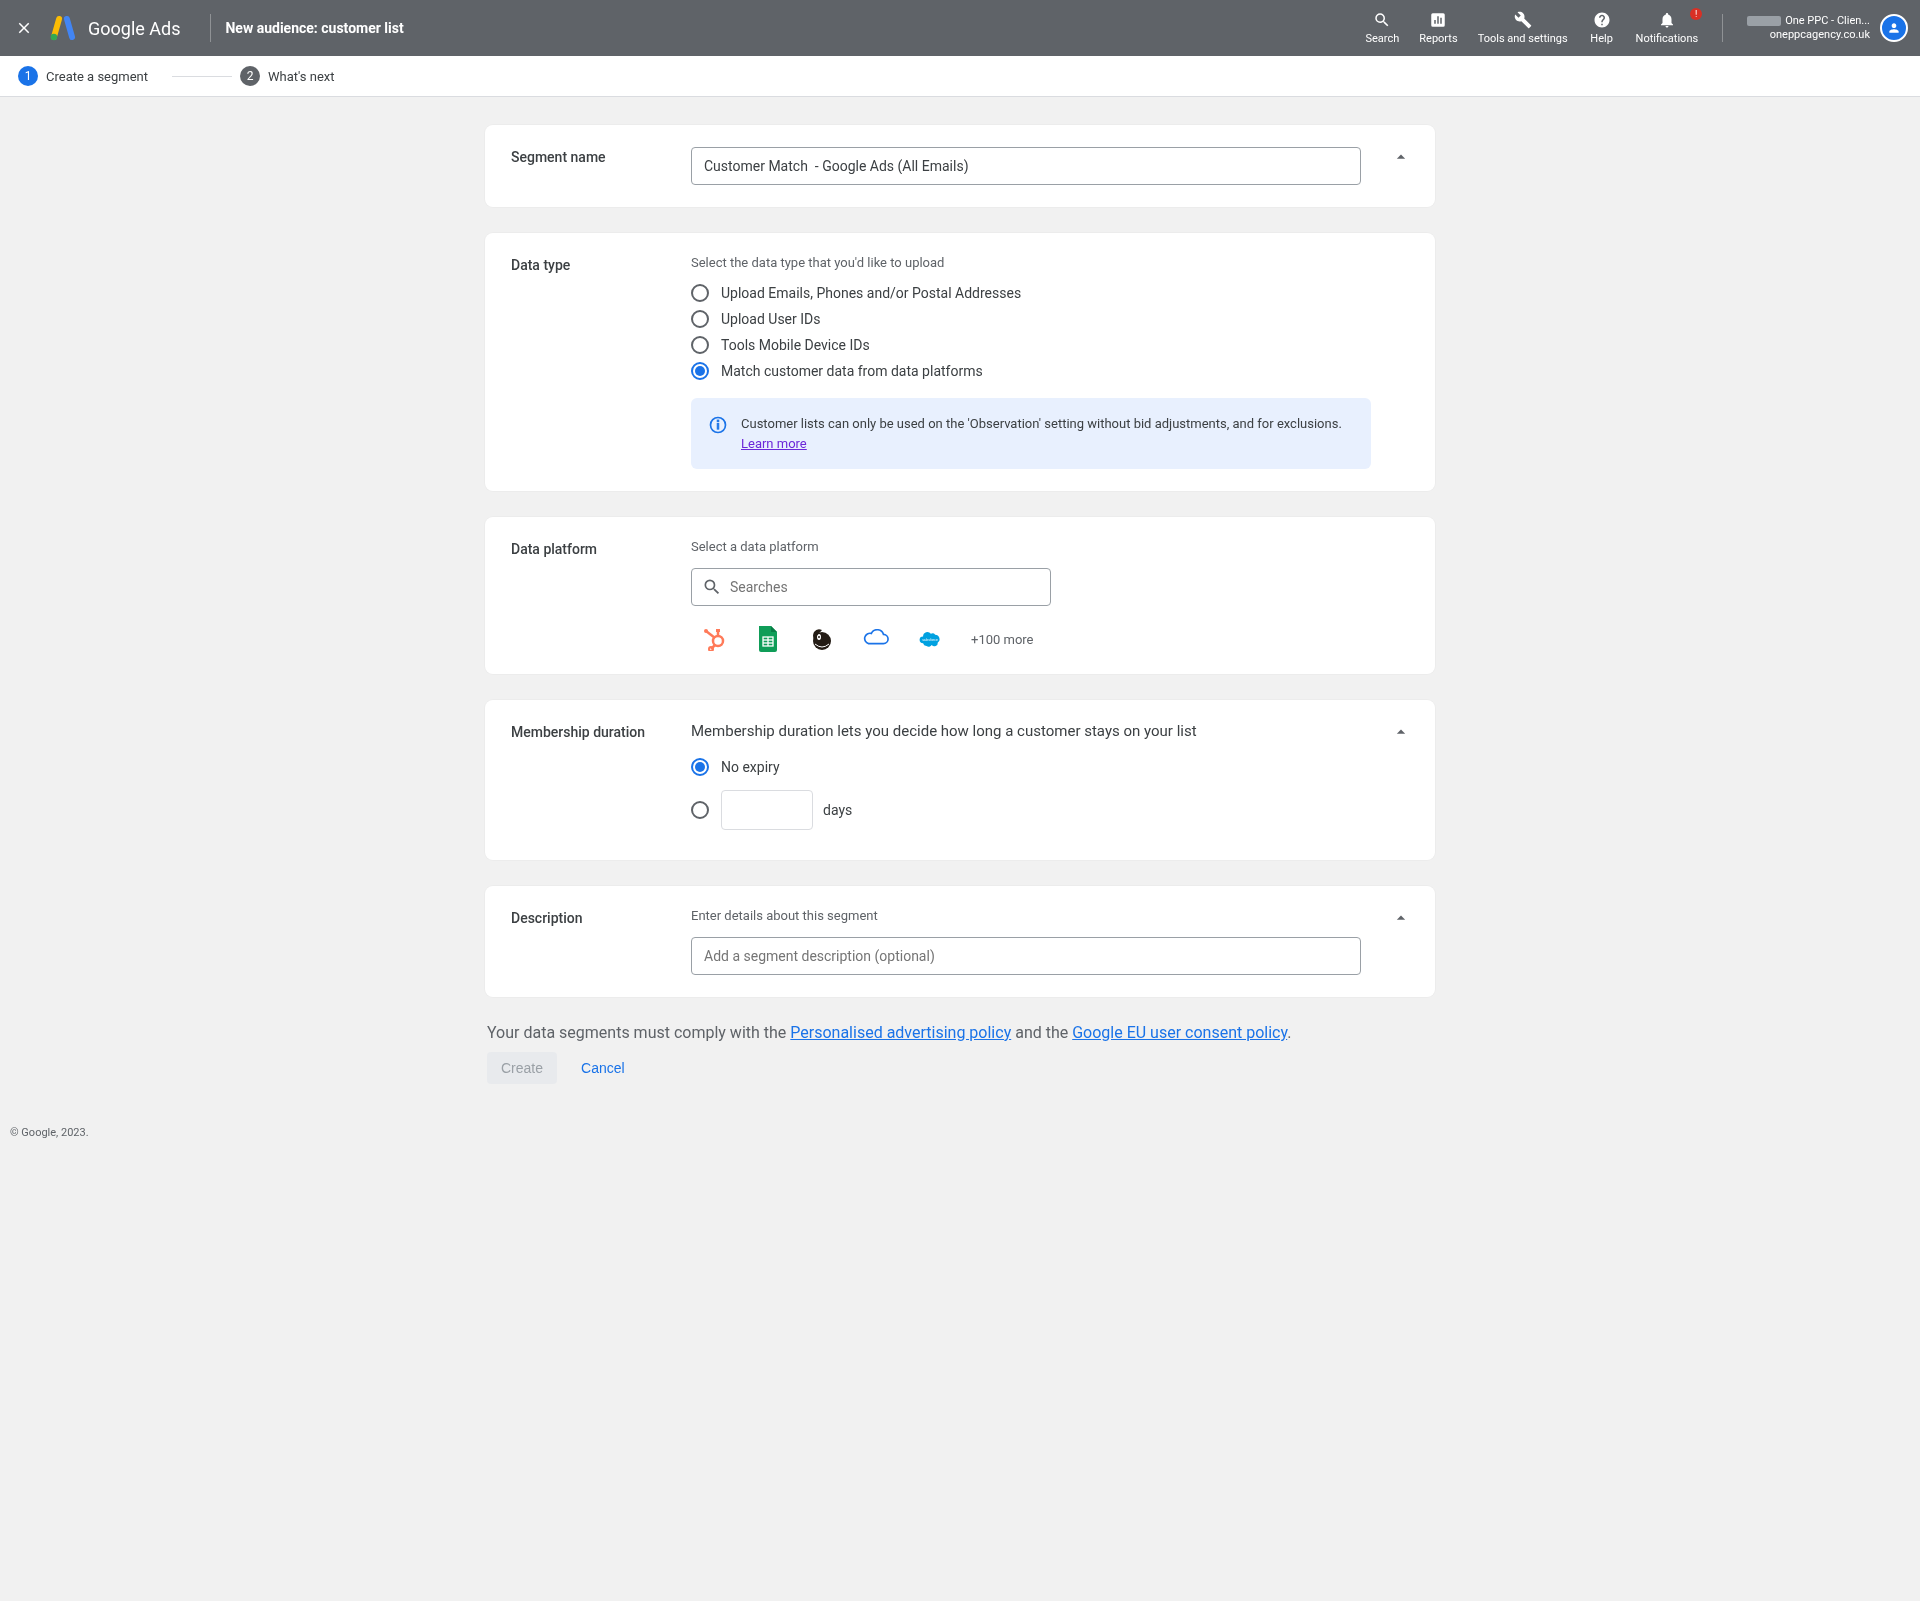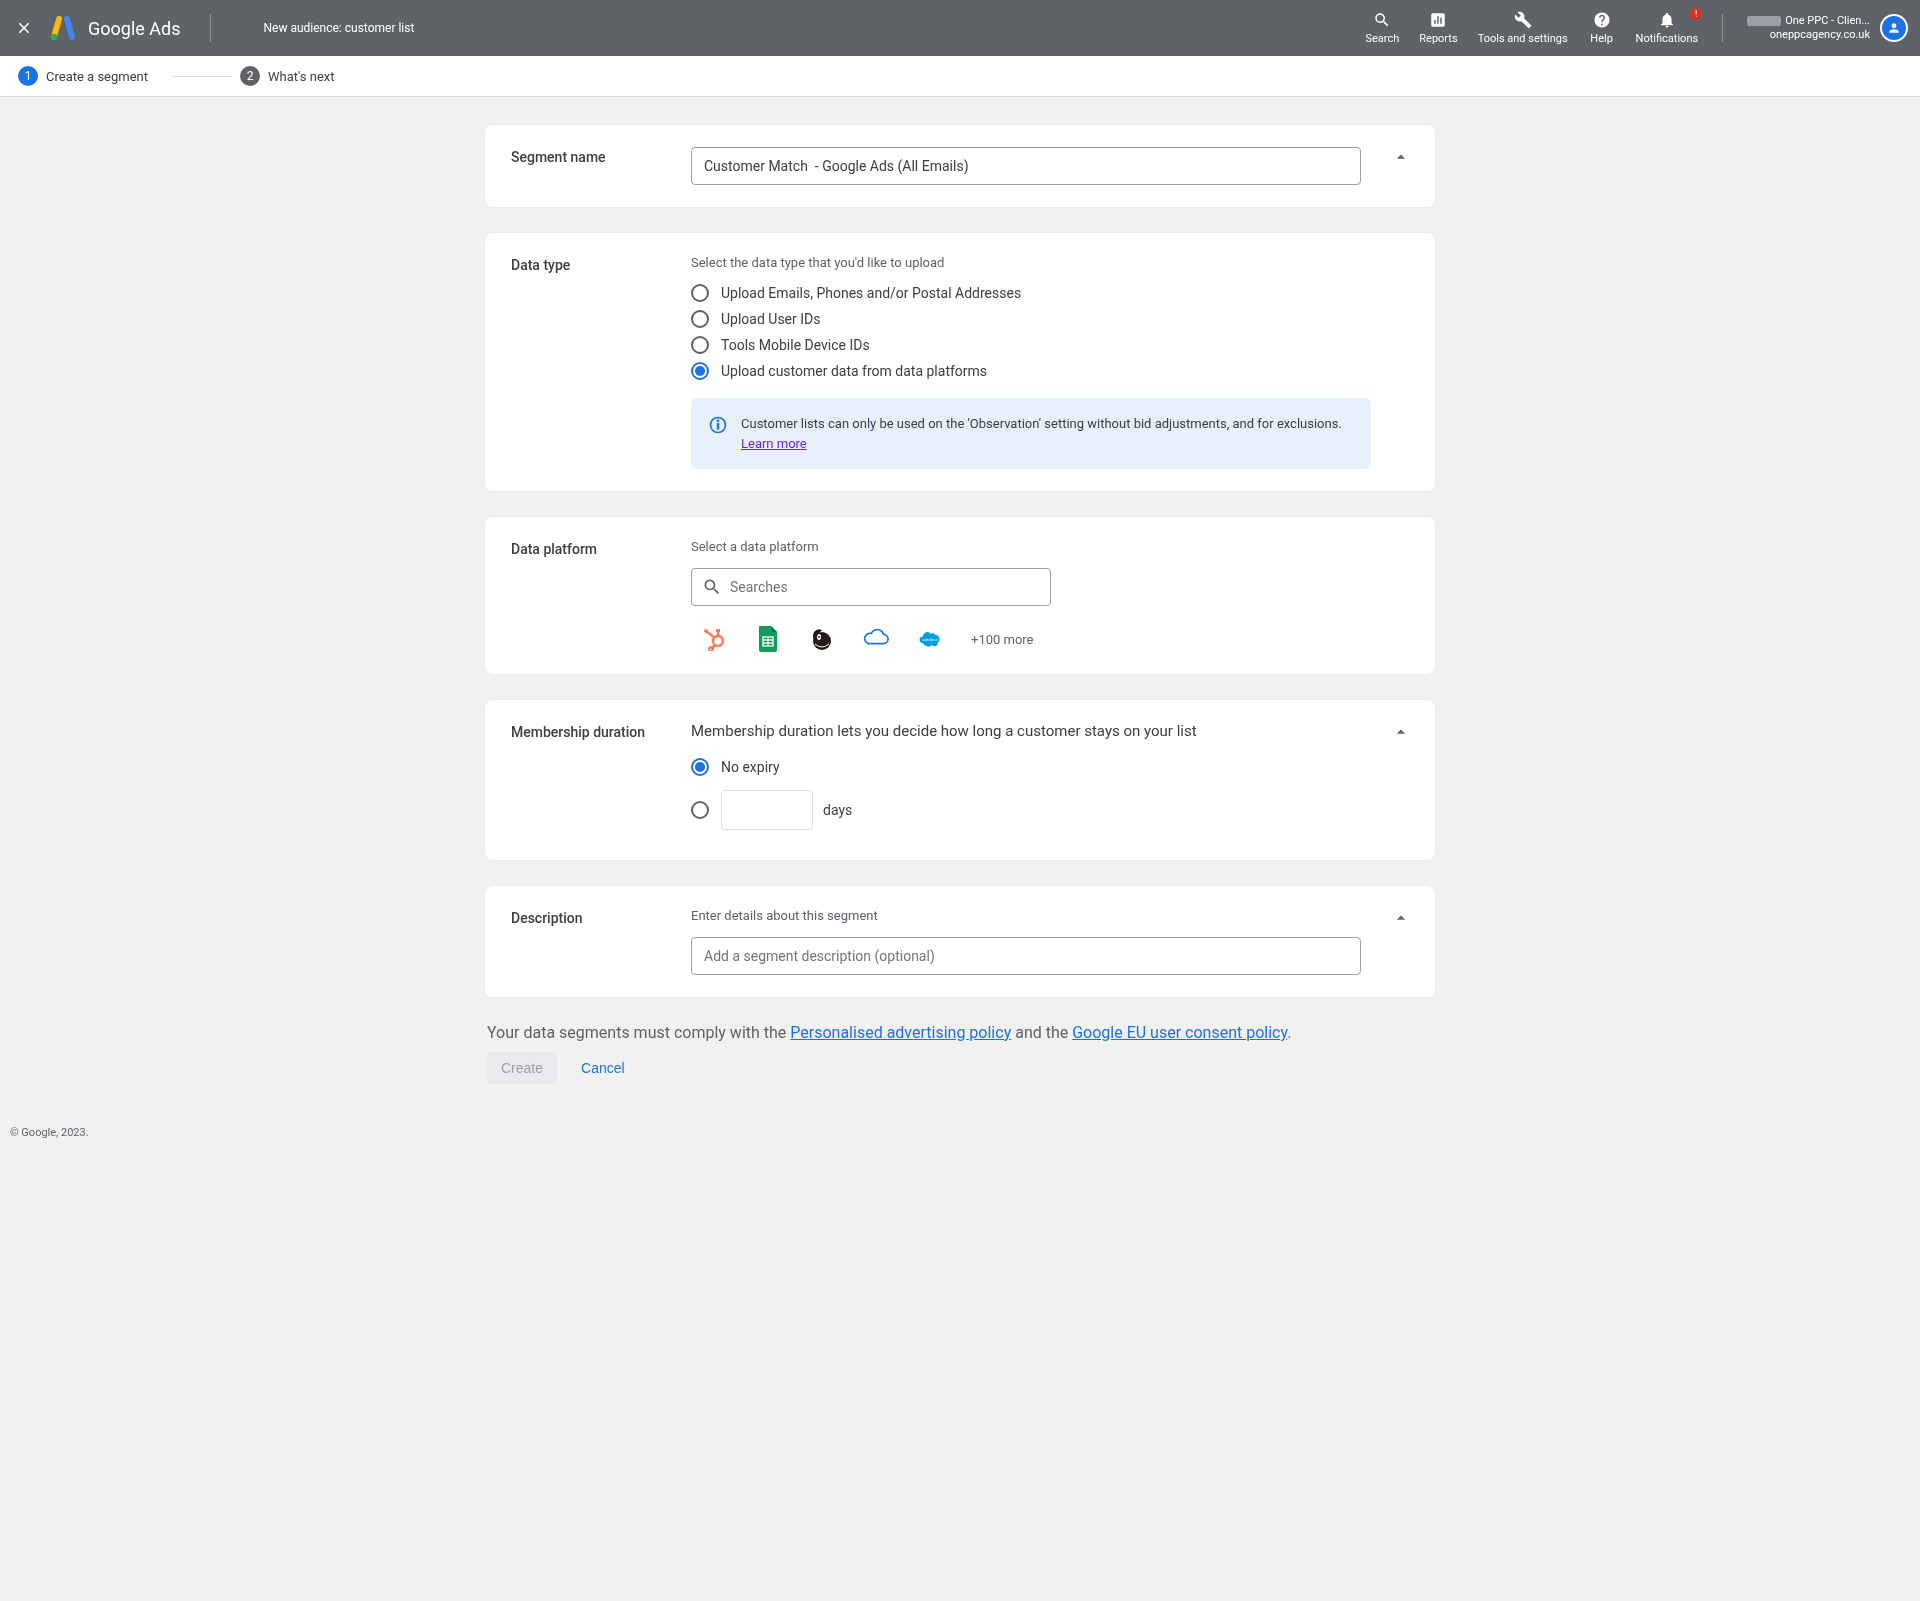--- a/index.html
+++ b/index.html
@@ -36,24 +36,23 @@
     font-weight: 400;
     margin-right: 16px;
     white-space: nowrap;
   }
   .topbar .vdiv {
     width: 1px; height: 28px;
     background: rgba(255,255,255,0.3);
     margin: 0 14px;
   }
   .topbar .page-title {
-    font-size: 12px;
-    font-weight: 400;
+    font-size: 14px;
+    font-weight: 700;
     white-space: nowrap;
-    margin-left: 38px;
   }
   .topbar .spacer { flex: 1; }
   .topbar .tool {
     display: flex; flex-direction: column; align-items: center; justify-content: center;
     padding: 0 10px;
     cursor: pointer;
     position: relative;
     font-size: 11px;
     line-height: 1.2;
     text-align: center;
@@ -347,21 +346,21 @@
         <div class="radio-row">
           <div class="radio-outer">
               <div class="radio-inner"></div>
             </div>
           <div class="radio-label">Tools Mobile Device IDs</div>
         </div>
         <div class="radio-row selected">
           <div class="radio-outer">
               <div class="radio-inner"></div>
             </div>
-          <div class="radio-label">Upload customer data from data platforms</div>
+          <div class="radio-label">Match customer data from data platforms</div>
         </div>
 
         <div class="infobox">
           <div class="iicon">
             <svg width="20" height="20" viewBox="0 0 24 24">
                 <circle cx="12" cy="12" r="9" fill="none" stroke-width="2"></circle>
                 <rect x="11" y="10" width="2" height="7" fill="#1a73e8"></rect>
                 <rect x="11" y="6" width="2" height="2" fill="#1a73e8"></rect>
               </svg>
           </div>

